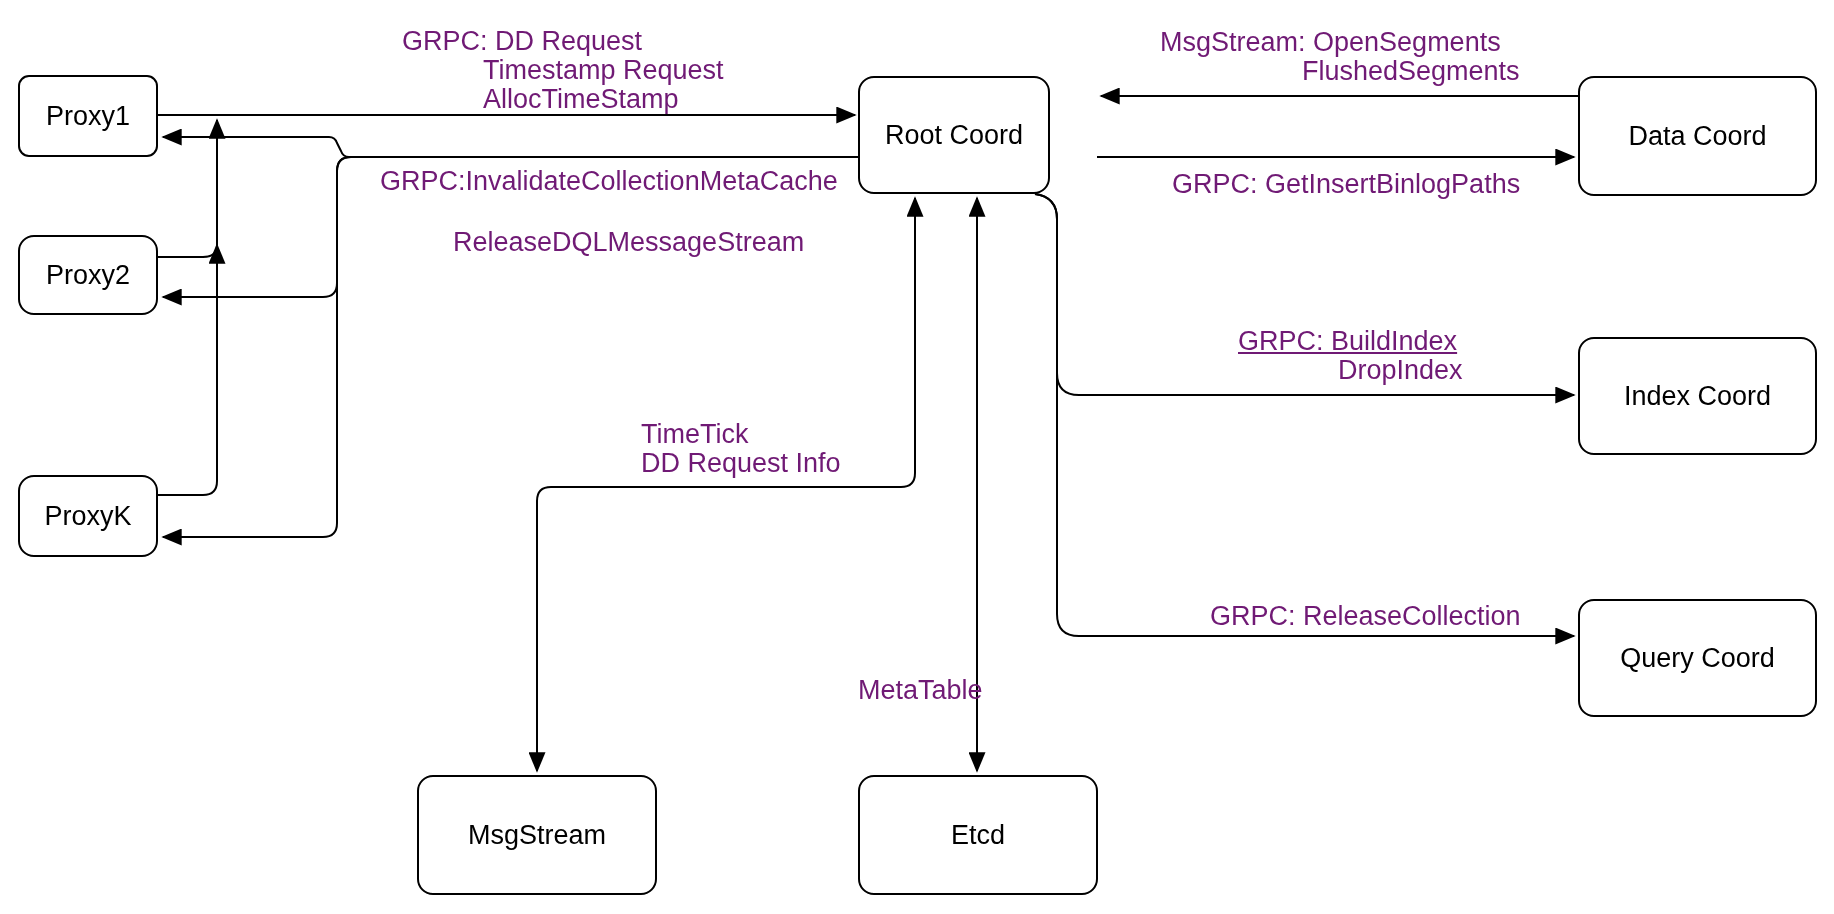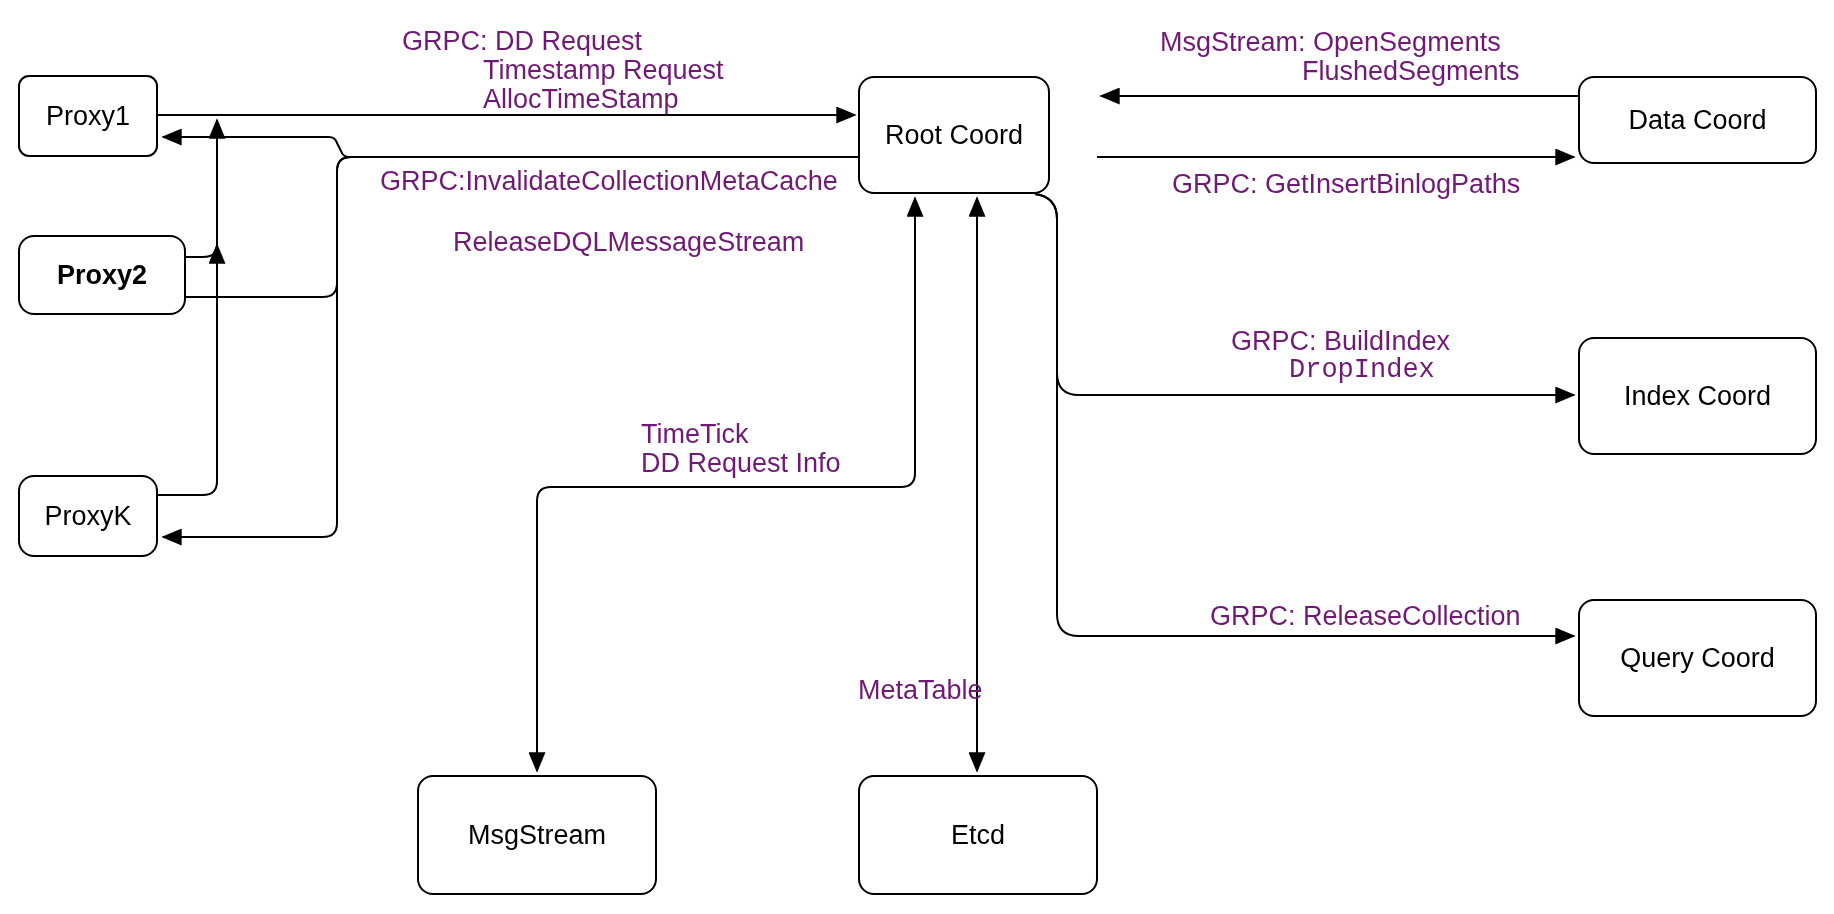--- a/index.html
+++ b/index.html
@@ -59,30 +59,30 @@
         <path class="edge" d="M 1035 194 Q 1057 197 1057 219 L 1057 614 Q 1057 636 1079 636 L 1574 636" marker-end="url(#arrow-end)"></path>
         <path class="edge" d="M 977 198 L 977 771" marker-end="url(#arrow-end)" marker-start="url(#arrow-start)"></path>
         <path class="edge" d="M 915 198 L 915 473 Q 915 487 901 487 L 551 487 Q 537 487 537 501 L 537 771" marker-end="url(#arrow-end)" marker-start="url(#arrow-start)"></path>
       </g>
   </svg>
 
   <div id="nodes-layer">
       <div class="node" style="left: 18px; top: 75px; width: 140px; height: 82px; border-radius: 11px;">
         <span>Proxy1</span>
       </div>
-      <div class="node" style="left: 18px; top: 235px; width: 168px; height: 80px; font-weight: bold;">
+      <div class="node" style="left: 18px; top: 235px; width: 140px; height: 80px;">
         <span>Proxy2</span>
       </div>
       <div class="node" style="left: 18px; top: 475px; width: 140px; height: 82px;">
         <span>ProxyK</span>
       </div>
       <div class="node" style="left: 858px; top: 76px; width: 192px; height: 118px;">
         <span>Root Coord</span>
       </div>
-      <div class="node" style="left: 1578px; top: 76px; width: 239px; height: 88px;">
+      <div class="node" style="left: 1578px; top: 76px; width: 239px; height: 120px;">
         <span>Data Coord</span>
       </div>
       <div class="node" style="left: 1578px; top: 337px; width: 239px; height: 118px;">
         <span>Index Coord</span>
       </div>
       <div class="node" style="left: 1578px; top: 599px; width: 239px; height: 118px;">
         <span>Query Coord</span>
       </div>
       <div class="node" style="left: 417px; top: 775px; width: 240px; height: 120px;">
         <span>MsgStream</span>
@@ -102,22 +102,22 @@
         <div class="label-line" style="margin-left: 73px; margin-top: 32px;">ReleaseDQLMessageStream</div>
       </div>
       <div class="edge-label" style="left: 1160px; top: 28px;">
         <div class="label-line" style="margin-left: 0px;">MsgStream: OpenSegments</div>
         <div class="label-line" style="margin-left: 142px;">FlushedSegments</div>
       </div>
       <div class="edge-label" style="left: 1172px; top: 170px;">
         <div class="label-line" style="margin-left: 0px;">GRPC: GetInsertBinlogPaths</div>
       </div>
       <div class="edge-label" style="left: 1223px; top: 327px;">
-        <div class="label-line" style="margin-left: 8px;">GRPC: BuildIndex</div>
-        <div class="label-line" style="margin-left: 66px; font-family: Liberation Mono, monospace;">DropIndex</div>
+        <div class="label-line" style="margin-left: 15px; text-decoration: underline;">GRPC: BuildIndex</div>
+        <div class="label-line" style="margin-left: 115px;">DropIndex</div>
       </div>
       <div class="edge-label" style="left: 1210px; top: 602px;">
         <div class="label-line" style="margin-left: 0px;">GRPC: ReleaseCollection</div>
       </div>
       <div class="edge-label" style="left: 641px; top: 420px;">
         <div class="label-line" style="margin-left: 0px;">TimeTick</div>
         <div class="label-line" style="margin-left: 0px;">DD Request Info</div>
       </div>
       <div class="edge-label" style="left: 858px; top: 642px; margin-top: 34px;">
         <div class="label-line" style="margin-left: 0px;">MetaTable</div>

